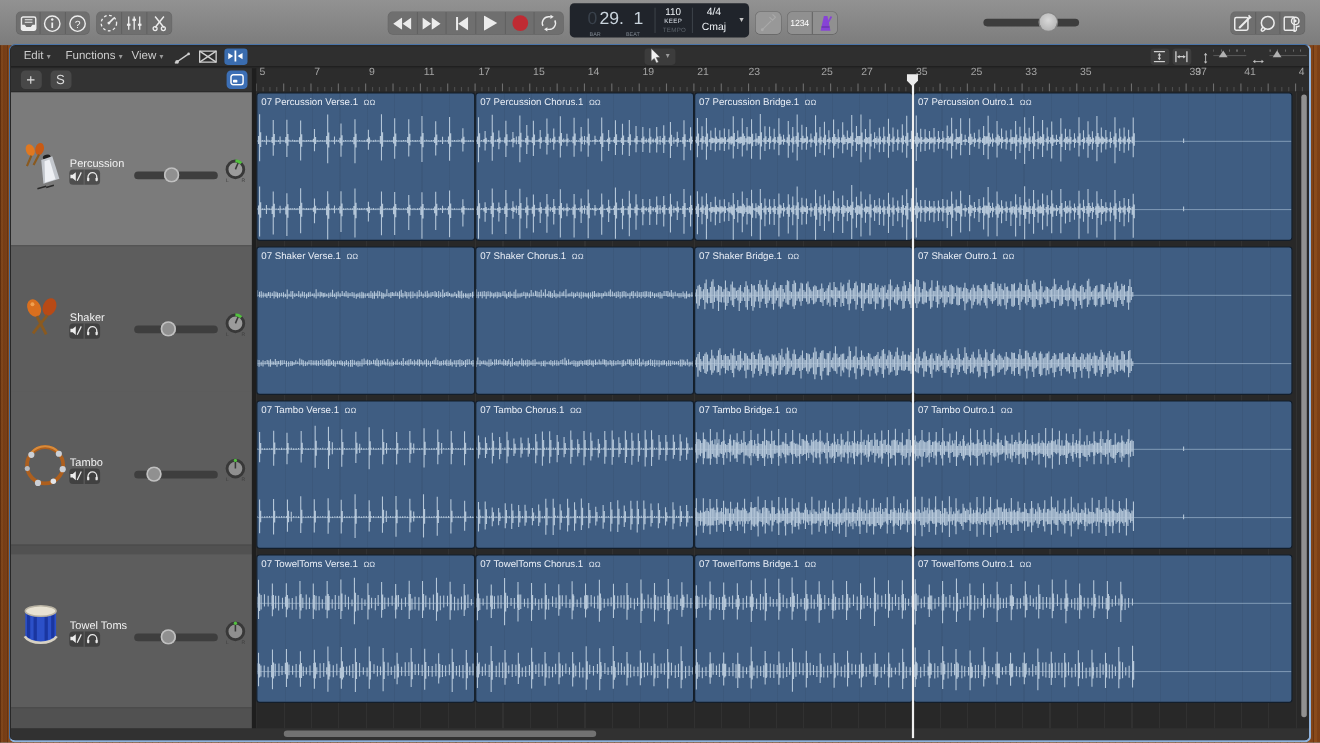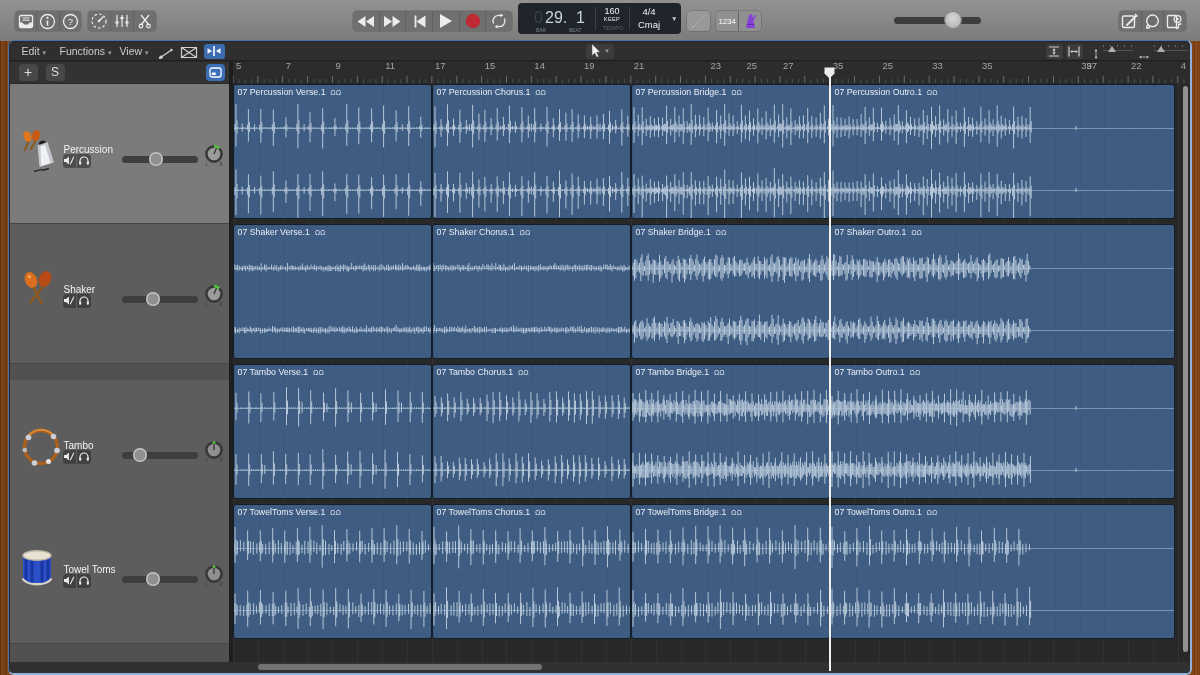--- a/index.html
+++ b/index.html
@@ -155,21 +155,21 @@
         </svg>
       </span>
     </div>
   <div id="lcd">
     <span class="abs" style="left:16px;top:6px;font-size:16px;color:#39414b">0</span>
     <span class="abs" style="left:27px;top:6px;font-size:16px">29.</span>
     <span class="abs" style="left:58px;top:6px;font-size:16px">1</span>
     <span class="abs" style="left:18px;top:24.5px;font-size:9px;color:#7b838c;transform:scale(.55);transform-origin:0 0">BAR</span>
     <span class="abs" style="left:51px;top:24.5px;font-size:9px;color:#7b838c;transform:scale(.55);transform-origin:0 0">BEAT</span>
     <div class="div" style="left:77px"></div>
-    <span class="abs" style="left:77px;top:3px;width:34px;text-align:center;font-size:9px;color:#eef2f6">160</span>
+    <span class="abs" style="left:77px;top:3px;width:34px;text-align:center;font-size:9px;color:#eef2f6">110</span>
     <span class="abs" style="left:77px;top:13px;width:34px;text-align:center;font-size:10px;color:#dde3ea;letter-spacing:.6px;transform:scale(.56);transform-origin:50% 0">KEEP</span>
     <span class="abs" style="left:77px;top:21.5px;width:34px;text-align:center;font-size:10px;color:#5d646c;letter-spacing:.5px;transform:scale(.56);transform-origin:50% 0">TEMPO</span>
     <div class="div" style="left:111px"></div>
     <span class="abs" style="left:111px;top:3px;width:40px;text-align:center;font-size:9.5px;color:#eef2f6">4/4</span>
     <span class="abs" style="left:111px;top:16px;width:40px;text-align:center;font-size:9.5px;color:#eef2f6">Cmaj</span>
     <span class="abs" style="left:153px;top:12px;font-size:6.5px;color:#c8c8c8">▼</span>
   </div>
   <div class="tbtn" style="left:687px;width:23px;background:#989898">
       <span class="cell">
         <svg width="18" height="18" viewBox="0 0 18 18">
@@ -288,30 +288,30 @@
   <div class="abs" style="left:0;top:0;width:1186px;height:84px;overflow:hidden">
         <div class="rnum" style="left:236.5px">5</div>
         <div class="rnum" style="left:286.225px">7</div>
         <div class="rnum" style="left:335.95px">9</div>
         <div class="rnum" style="left:385.675px">11</div>
         <div class="rnum" style="left:435.4px">17</div>
         <div class="rnum" style="left:485.125px">15</div>
         <div class="rnum" style="left:534.85px">14</div>
         <div class="rnum" style="left:584.575px">19</div>
         <div class="rnum" style="left:634.3px">21</div>
-        <div class="rnum" style="left:711px">23</div>
+        <div class="rnum" style="left:681px">23</div>
         <div class="rnum" style="left:747px">25</div>
         <div class="rnum" style="left:783.475px">27</div>
         <div class="rnum" style="left:833.2px">35</div>
         <div class="rnum" style="left:882.925px">25</div>
         <div class="rnum" style="left:932.65px">33</div>
         <div class="rnum" style="left:982.375px">35</div>
         <div class="rnum" style="left:1087px">37</div>
         <div class="rnum" style="left:1081.83px">39</div>
-        <div class="rnum" style="left:1131.55px">22</div>
+        <div class="rnum" style="left:1131.55px">41</div>
         <div class="rnum" style="left:1181.28px">43</div>
       </div>
   <svg class="abs" style="left:0;top:0" width="1200" height="84" viewBox="0 0 1200 84">
         <path d="M233 76V83" stroke="#6e6e6e"></path>
         <path d="M239.2 79V83" stroke="#4e4e4e"></path>
         <path d="M245.4 79V83" stroke="#4e4e4e"></path>
         <path d="M251.6 79V83" stroke="#4e4e4e"></path>
         <path d="M257.9 76V83" stroke="#6e6e6e"></path>
         <path d="M264.1 79V83" stroke="#4e4e4e"></path>
         <path d="M270.3 79V83" stroke="#4e4e4e"></path>
@@ -528,21 +528,21 @@
             <div class="vknob" style="left:24px"></div>
           </div>
           <div class="pan"><svg width="20" height="22" viewBox="0 0 20 22">
               <circle cx="10" cy="10" r="7.6" fill="#9b9b9b" stroke="#383838" stroke-width="2.6"></circle>
               <path d="M10 10L13 2.8" stroke="#383838" stroke-width="1.4"></path>
               <path d="M10 2.2A7.8 7.8 0 0 1 15.3 4.4" stroke="#52c23e" stroke-width="2.8" fill="none"></path>
               <text x="1.5" y="21.5" font-size="4.5" fill="#3c3c3c" font-family="Liberation Sans">L</text>
               <text x="15.5" y="21.5" font-size="4.5" fill="#3c3c3c" font-family="Liberation Sans">R</text>
             </svg></div>
         </div>
-        <div class="thead" style="top:296px;height:140px">
+        <div class="thead" style="top:272px;height:140px">
           <div class="ticon"><svg width="42" height="44" viewBox="0 0 42 44">
               <circle cx="21" cy="22" r="16.5" fill="none" stroke="#ad5f1e" stroke-width="3.4"></circle>
               <path d="M8 11a16.5 16.5 0 0 1 26 0" fill="none" stroke="#d98b3a" stroke-width="2"></path>
               <circle cx="33.5" cy="11.5" r="2.8" fill="#ccd0d6"></circle>
               <circle cx="8.5" cy="12.5" r="2.8" fill="#ccd0d6"></circle>
               <circle cx="37" cy="25.5" r="2.8" fill="#ccd0d6"></circle>
               <circle cx="14.5" cy="38" r="2.8" fill="#ccd0d6"></circle>
               <circle cx="28.5" cy="36.5" r="2.5" fill="#e4e6ea"></circle>
               <circle cx="4.8" cy="25" r="2.3" fill="#b8bcc2"></circle>
             </svg></div>

